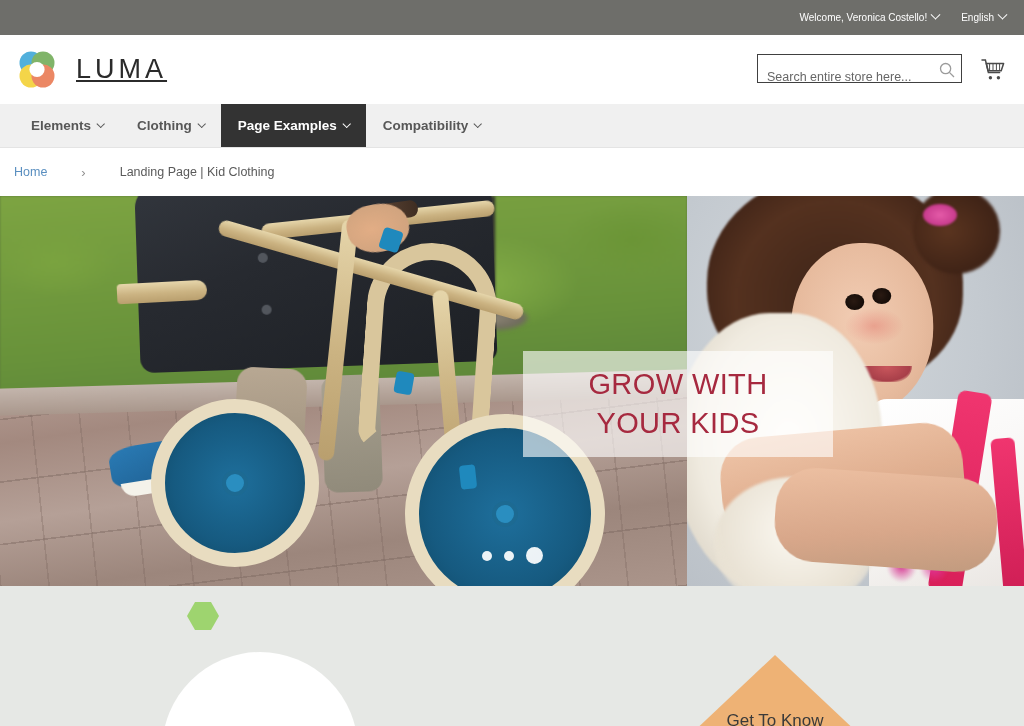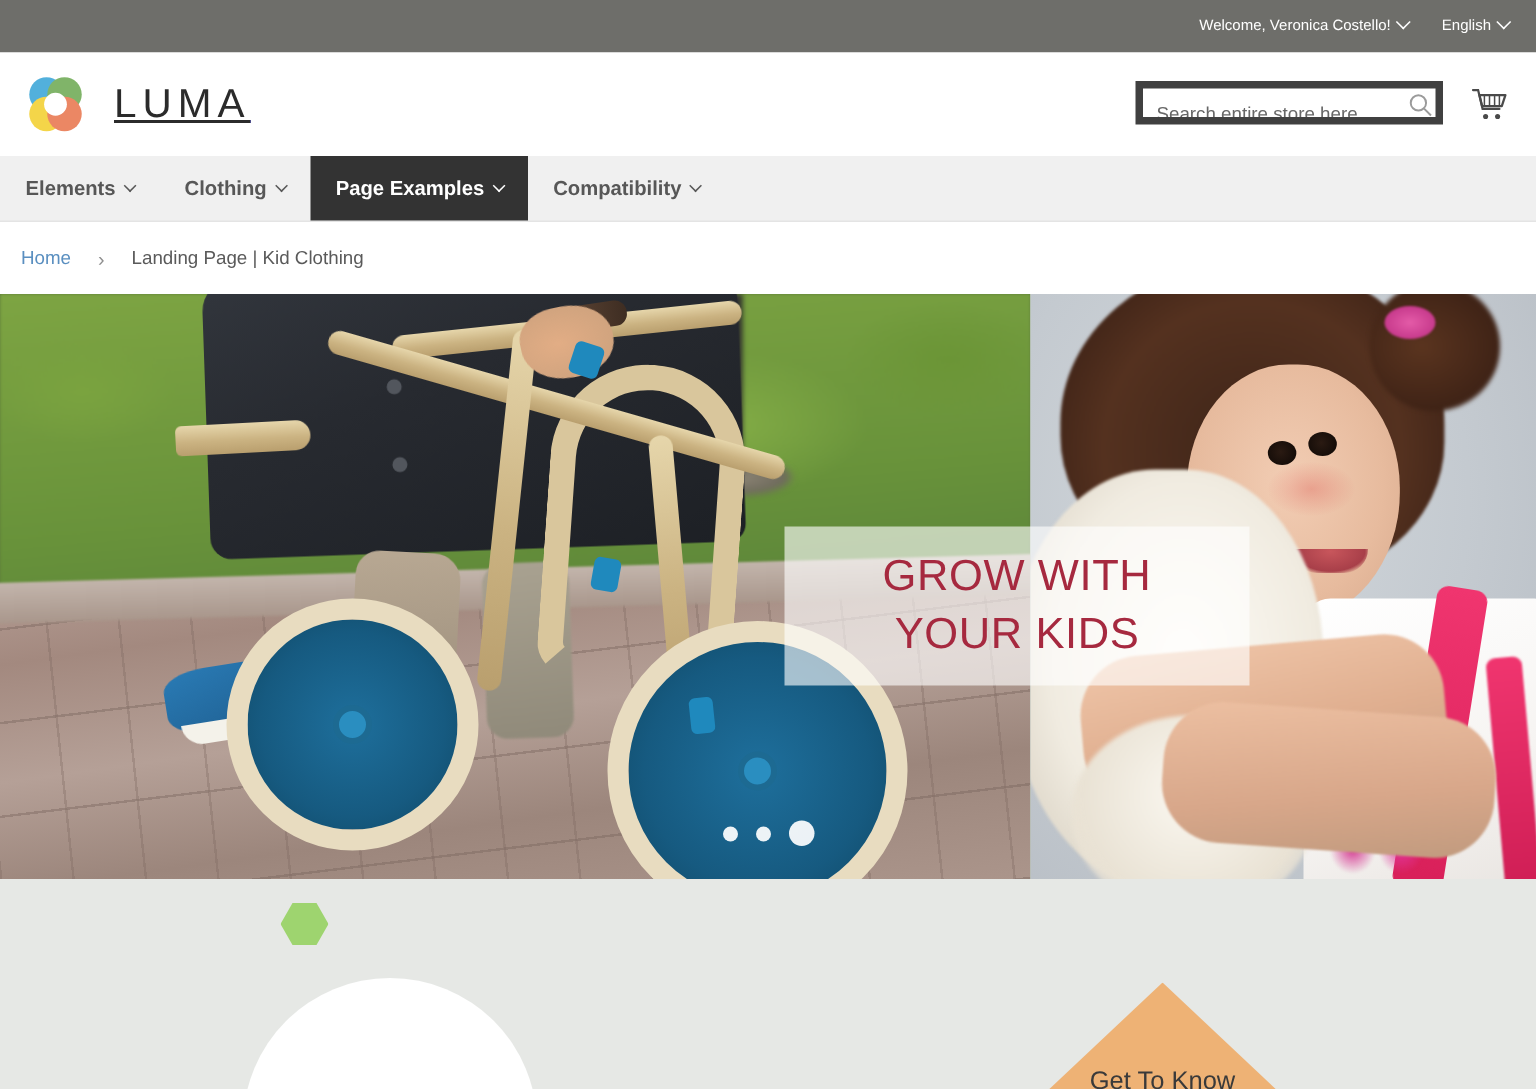--- a/index.html
+++ b/index.html
@@ -57,21 +57,21 @@
   }
   .header-right {
     margin-left: auto;
     display: flex;
     align-items: center;
     gap: 18px;
   }
   .search-wrap { position: relative; }
   .search-input {
     width: 205px; height: 29px;
-    border: 5px solid #404040;
+    border: 1px solid #404040;
     background: #ffffff;
     font-size: 12.5px;
     color: #ef4444;
     padding: 16px 30px 0 9px;
     font-family: "Liberation Sans", sans-serif;
     outline: none;
   }
   .search-input::placeholder { color: #676767; }
   .search-btn {
     position: absolute; right: 6px; top: 50%;
@@ -85,21 +85,21 @@
     width: 26px; height: 26px;
     display: flex; align-items: center; justify-content: center;
   }
 
   
   .nav {
     height: 44px;
     background: #f0f0f0;
     display: flex;
     align-items: stretch;
-    padding-left: 0;
+    padding-left: 14px;
     border-bottom: 1px solid #e4e4e4;
   }
   .nav-item {
     display: flex; align-items: center; gap: 6px;
     padding: 0 17px;
     font-size: 13.5px;
     color: #575757;
     font-weight: 600;
     cursor: pointer;
     white-space: nowrap;
@@ -114,21 +114,21 @@
     border-right: 1.6px solid currentColor;
     border-bottom: 1.6px solid currentColor;
     transform: rotate(45deg) translate(-1px,-2px);
   }
 
   
   .breadcrumbs {
     height: 48px;
     display: flex; align-items: center;
     padding-left: 14px;
-    gap: 10px;
+    gap: 26px;
     background: #ffffff;
   }
   .crumb-link {
     font-size: 12.5px; color: #5a8fc0;
     text-decoration: none; cursor: pointer;
   }
   .crumb-sep {
     font-size: 13px; color: #8f8f8f;
     padding: 0 8px;
   }

